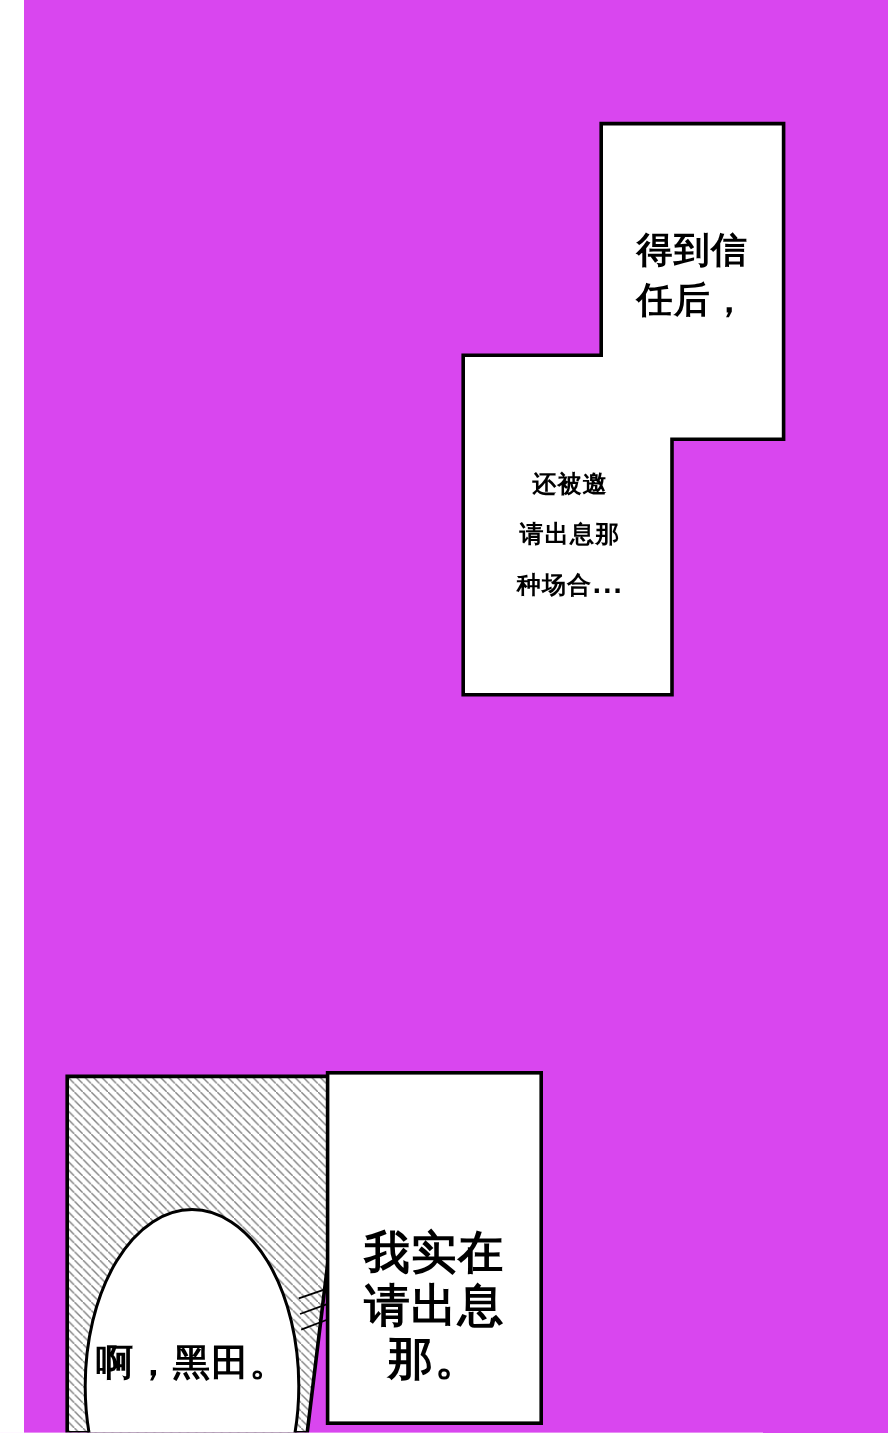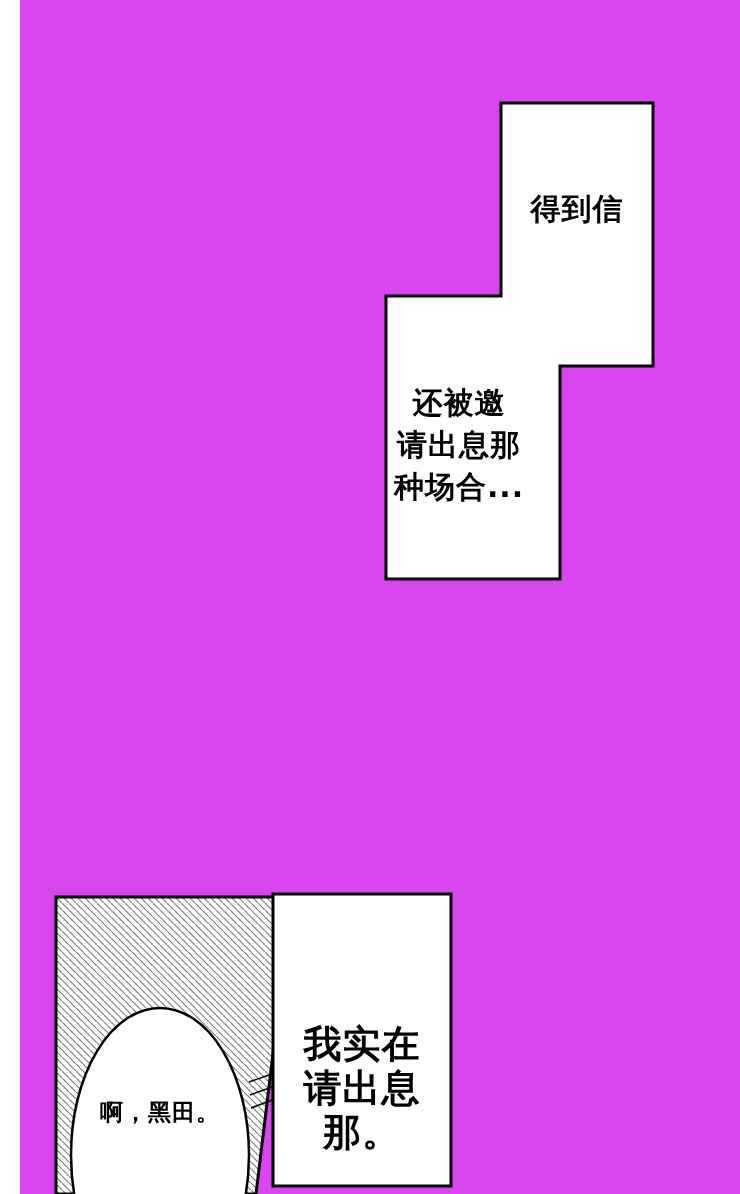--- a/index.html
+++ b/index.html
@@ -14,23 +14,23 @@
   }
   .art { position: absolute; left: 0; top: 0; }
   .txt {
     position: absolute;
     color: #000000;
     text-align: center;
     font-weight: 600;
     letter-spacing: 1px;
   }
   .cap-top  { left: 481px; top: 188px;  width: 152px; font-size: 30px; line-height: 42px; }
-  .cap-mid  { left: 352px; top: 382px;  width: 174px; font-size: 30px; line-height: 42px; }
+  .cap-mid  { left: 368px; top: 382px;  width: 174px; font-size: 20px; line-height: 42px; }
   .cap-bot  { left: 253px; top: 1022px; width: 178px; font-size: 38px; line-height: 44px; }
-  .bubble-txt { left: 40px; top: 1094px; width: 200px; font-size: 23px; line-height: 36px; }
+  .bubble-txt { left: 40px; top: 1118px; width: 200px; font-size: 31px; line-height: 36px; }
 </style>
 </head>
 <body>
 
 <div class="stage">
 
   <svg class="art" width="740" height="1194" viewBox="0 0 740 1194">
     <defs>
       <pattern id="hatch" width="7" height="7" patternUnits="userSpaceOnUse">
         <rect width="7" height="7" fill="#ffffff"></rect>
@@ -48,20 +48,21 @@
       <line x1="231" y1="1108" x2="252" y2="1100"></line>
     </g>
 
     <ellipse cx="140" cy="1155" rx="89" ry="147" fill="#ffffff" stroke="#000000" stroke-width="2.5"></ellipse>
 
     <rect x="253" y="894" width="178" height="292" fill="#ffffff" stroke="#000000" stroke-width="3"></rect>
   </svg>
 
   <div class="txt cap-top">
     <div>得到信</div>
+    <div>任后，</div>
   </div>
 
   <div class="txt cap-mid">
     <div>还被邀</div>
     <div>请出息那</div>
     <div>种场合...</div>
   </div>
 
   <div class="txt cap-bot">
     <div>我实在</div>

